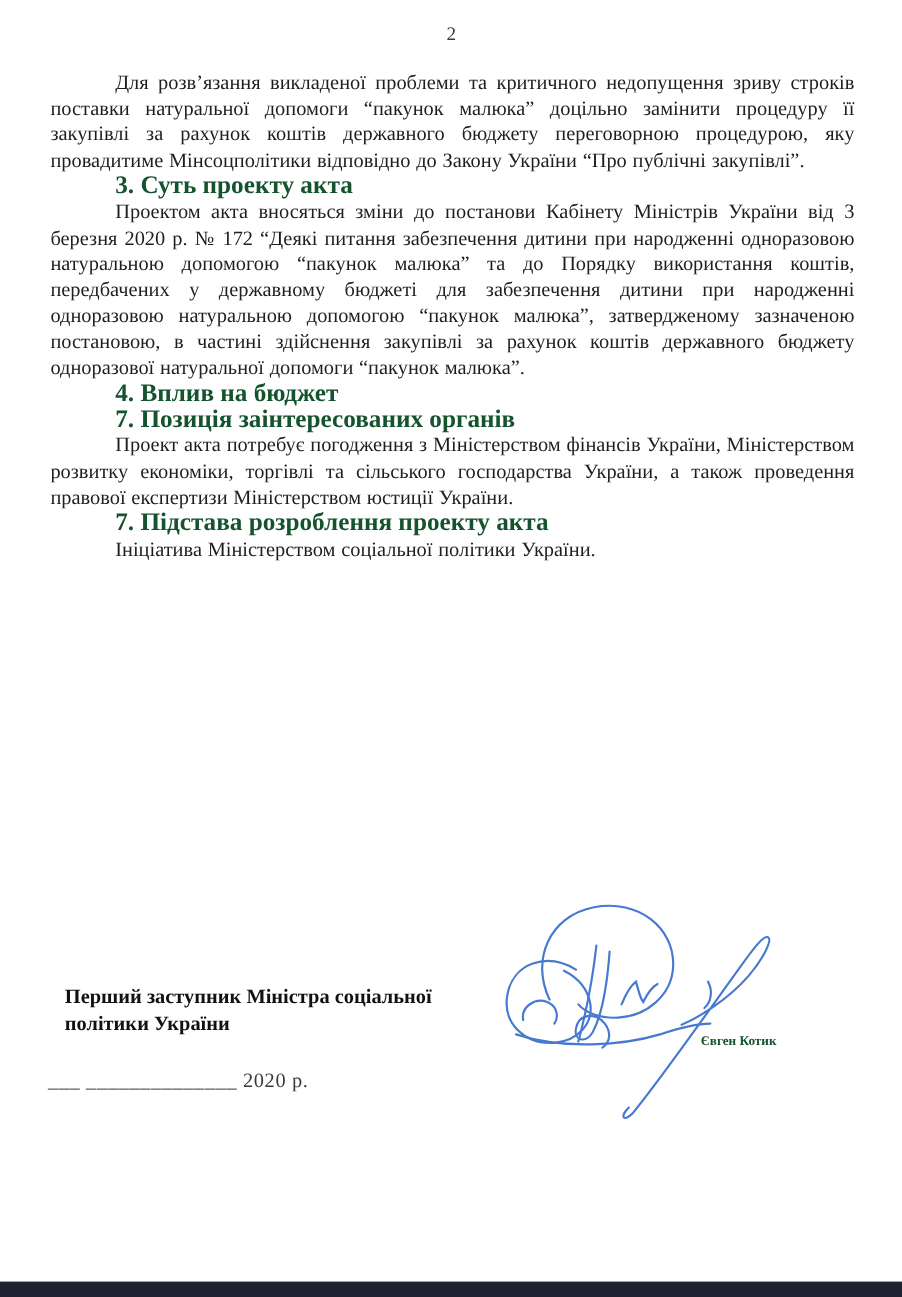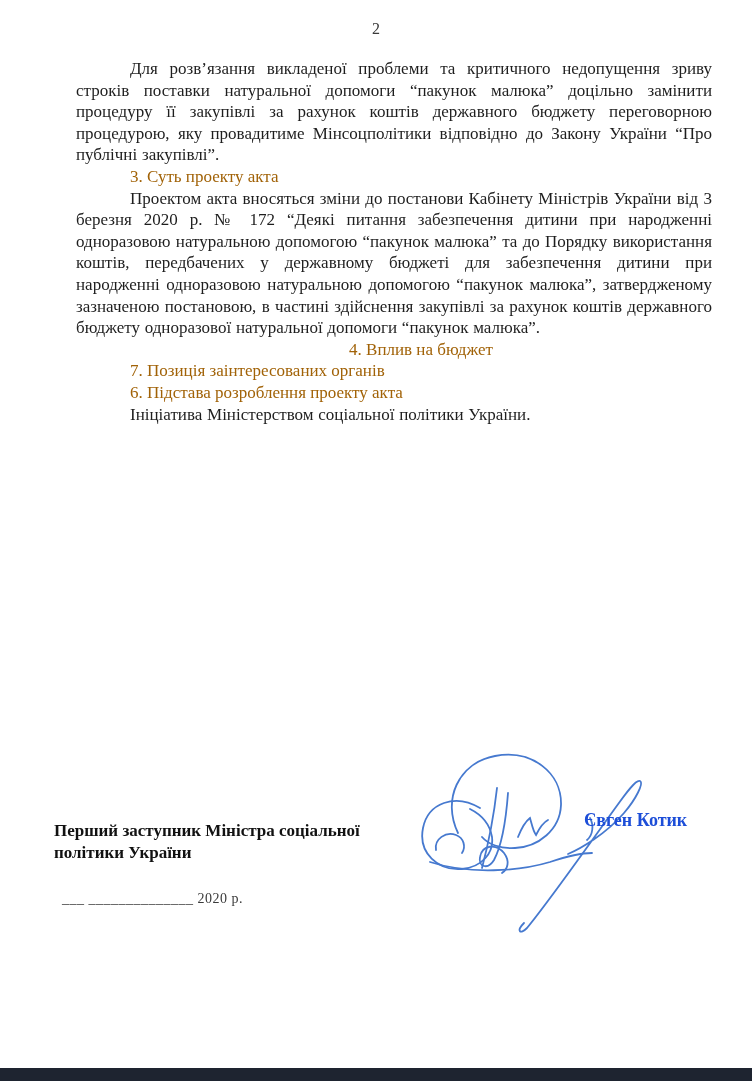--- a/index.html
+++ b/index.html
@@ -12,67 +12,67 @@
     overflow:hidden;
   }
   .page-number {
     text-align:center;
     padding-top:20px;
     font-size:16px;
     color:#3a3a3a;
   }
   .content {
     position:absolute;
-    left:42px; right:40px; top:41px;margin-left:34px;
+    left:42px; right:40px; top:41px;
   }
   .content p {
     margin:0;
     font-size:17px;
     line-height:21.6px;
     text-align:justify;
     text-indent:54px;
     word-spacing:0.5px;
   }
   .content h2 {
     margin:0;
-    font-size:17px;
+    font-size:21px;
     line-height:21.6px;
-    font-weight:normal;
+    font-weight:bold;
     text-indent:54px;
-    color:#a16207;
+    color:#14532d;
   }
   .mt-intro { margin-top:17px !important; }
   .mt-h3 { margin-top:28px; }
-  .mt-h4 { margin-top:30px;text-align:center; }
+  .mt-h4 { margin-top:30px; }
   .mt-h5 { margin-top:23px; }
   .mt-h6 { margin-top:23px; }
   .sig-title {
     position:absolute;
     left:54px; top:820px;
     font-size:17px;
     line-height:21.6px;
     font-weight:bold;
     color:#111;
   }
   .signer-name {
     position:absolute;
-    left:584px; top:810px;
-    font-size:18px;
+    left:584px; top:862px;
+    font-size:11px;
     font-weight:bold;
-    color:#1d4ed8;
+    color:#14532d;
   }
   .signature-svg {
     position:absolute;
     left:420px; top:745px;
     width:250px; height:210px;
   }
   .date-line {
     position:absolute;
-    left:62px; top:891px;
-    font-size:14px;
+    left:40px; top:891px;
+    font-size:17px;
     color:#3a3a3a;
     letter-spacing:0.5px;
   }
   .bottom-bar {
     position:absolute;
     left:0; right:0; bottom:0;
     height:13px;
   }
 </style>
 </head>
@@ -84,22 +84,23 @@
 
   <div class="content">
     <p class="mt-intro">Для розв’язання викладеної проблеми та критичного недопущення зриву строків поставки натуральної допомоги “пакунок малюка” доцільно  замінити процедуру її закупівлі за рахунок коштів державного бюджету переговорною процедурою, яку провадитиме Мінсоцполітики відповідно до Закону України “Про публічні закупівлі”.</p>
 
     <h2 class="mt-h3">3. Суть проекту акта</h2>
     <p>Проектом акта вносяться зміни до постанови  Кабінету  Міністрів  України від 3 березня  2020 р. № 172 “Деякі питання  забезпечення дитини при народженні одноразовою натуральною допомогою “пакунок малюка” та до Порядку використання коштів, передбачених у державному бюджеті для забезпечення дитини при народженні одноразовою натуральною допомогою “пакунок малюка”, затвердженому  зазначеною постановою, в частині здійснення закупівлі за рахунок коштів державного бюджету одноразової натуральної допомоги “пакунок малюка”.</p>
 
     <h2 class="mt-h4">4. Вплив на бюджет</h2>
 
     <h2 class="mt-h5">7. Позиція заінтересованих органів</h2>
+    <p>Проект акта потребує погодження з Міністерством фінансів України, Міністерством розвитку економіки, торгівлі та сільського господарства України, а також проведення правової експертизи Міністерством юстиції України.</p>
 
-    <h2 class="mt-h6">6. Підстава розроблення проекту акта</h2>
+    <h2 class="mt-h6">7. Підстава розроблення проекту акта</h2>
     <p>Ініціатива Міністерством соціальної політики України.</p>
   </div>
 
   <div class="sig-title">
     <div>Перший заступник Міністра соціальної</div>
     <div>політики України</div>
   </div>
 
   <svg class="signature-svg" viewBox="0 0 250 210" fill="none" xmlns="http://www.w3.org/2000/svg">
 

